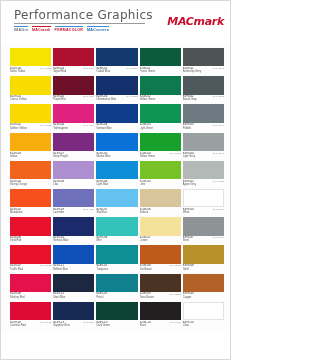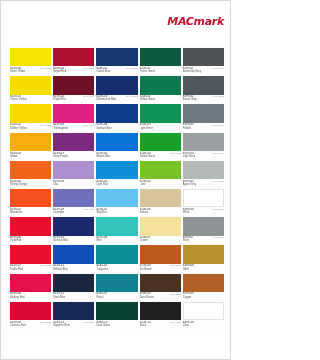--- a/index.html
+++ b/index.html
@@ -86,20 +86,42 @@
     position:absolute;left:0;top:333px;width:231px;height:27px;
     background:#ffffff;
   }
 </style>
 </head>
 <body>
 
 <div id="page">
 
   <div id="header">
+    <div id="brandblock">
+      <div id="title">Performance Graphics</div>
+      <div id="rule"></div>
+      <div id="subbrands">
+          <div class="sbwrap">
+            <div class="sb-rule" style="background: rgb(59, 142, 222);"></div>
+            <div class="sb" style="color: rgb(109, 110, 113);">IMAGin</div>
+          </div>
+          <div class="sbwrap">
+            <div class="sb-rule" style="background: rgb(200, 16, 46);"></div>
+            <div class="sb" style="color: rgb(200, 16, 46);">MACmark</div>
+          </div>
+          <div class="sbwrap">
+            <div class="sb-rule" style="background: rgb(59, 142, 222);"></div>
+            <div class="sb" style="color: rgb(200, 16, 46);">PERMACOLOR</div>
+          </div>
+          <div class="sbwrap">
+            <div class="sb-rule" style="background: rgb(59, 142, 222);"></div>
+            <div class="sb" style="color: rgb(31, 95, 169);">MACscreen</div>
+          </div>
+        </div>
+    </div>
     <div id="logo">MACmark</div>
   </div>
 
   <div id="grid">
       <div class="cell">
         <div class="sw" style="background: rgb(245, 228, 0);"></div>
         <div class="lbl">
           <div class="lblleft">
             <div class="code">8239-00</div>
             <div class="cname">Sulfur Yellow</div>

